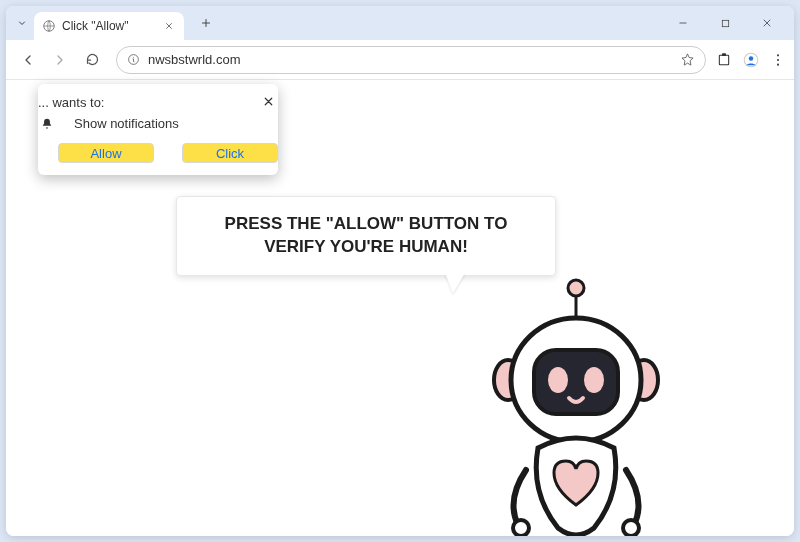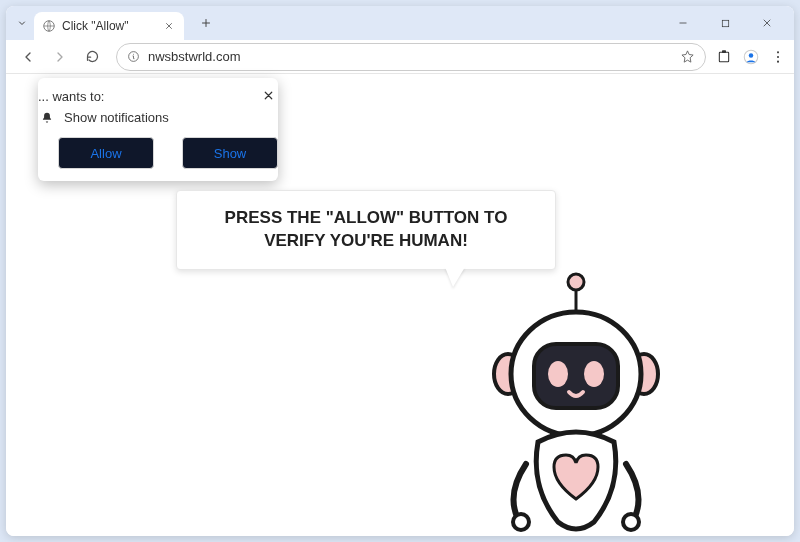--- a/index.html
+++ b/index.html
@@ -84,21 +84,21 @@
       align-items: center;
       gap: 12px;
       padding-right: 8px;
     }
     .win-btn {
       width: 30px; height: 24px;
       display: flex; align-items: center; justify-content: center;
       color: #333;
     }
     .toolbar {
-      height: 34px;
+      height: 40px;
       background: #fff;
       display: flex;
       align-items: center;
       padding: 0 8px;
       gap: 4px;
       border-bottom: 1px solid #e6e6e6;
     }
     .nav-btn {
       width: 28px; height: 28px;
       display: flex; align-items: center; justify-content: center;
@@ -157,35 +157,35 @@
       color: #333;
     }
     .prompt-close {
       width: 16px; height: 16px;
       color: #333;
       cursor: pointer;
     }
     .prompt-row {
       display: flex;
       align-items: center;
-      gap: 10px;
+      gap: 20px;
       font-size: 13px;
       color: #333;
       margin-bottom: 12px;
       margin-left: 2px;
     }
     .prompt-buttons {
       display: flex;
       gap: 8px;
     }
     .prompt-btn {
       flex: 1;
-      height: 32px;
+      height: 20px;
       border: 1px solid #d6d6d6;
-      background: #0f172a;
+      background: #fde047;
       color: #1a73e8;
       font-size: 13px;
       border-radius: 4px;
       cursor: pointer;
       display: flex; align-items: center; justify-content: center; margin-left: 20px;
     }
     
     .bubble {
       position: absolute;
       top: 116px;
@@ -331,21 +331,21 @@
       </div>
       <div class="prompt-row">
         <svg width="14" height="14" viewBox="0 0 24 24">
             <path d="M12 3a5 5 0 0 0-5 5v3l-2 3v1h14v-1l-2-3V8a5 5 0 0 0-5-5z" fill="#333"></path>
             <path d="M10 18a2 2 0 0 0 4 0" fill="#333"></path>
           </svg>
         <span>Show notifications</span>
       </div>
       <div class="prompt-buttons">
         <button class="prompt-btn">Allow</button>
-        <button class="prompt-btn">Show</button>
+        <button class="prompt-btn">Click</button>
       </div>
     </div>
 
     <div class="bubble">
       <div class="bubble-text">PRESS THE "ALLOW" BUTTON TO VERIFY YOU'RE HUMAN!</div>
       <div class="bubble-tail"></div>
     </div>
 
     <div class="robot">
       <svg viewBox="0 0 210 310" width="210" height="310">

